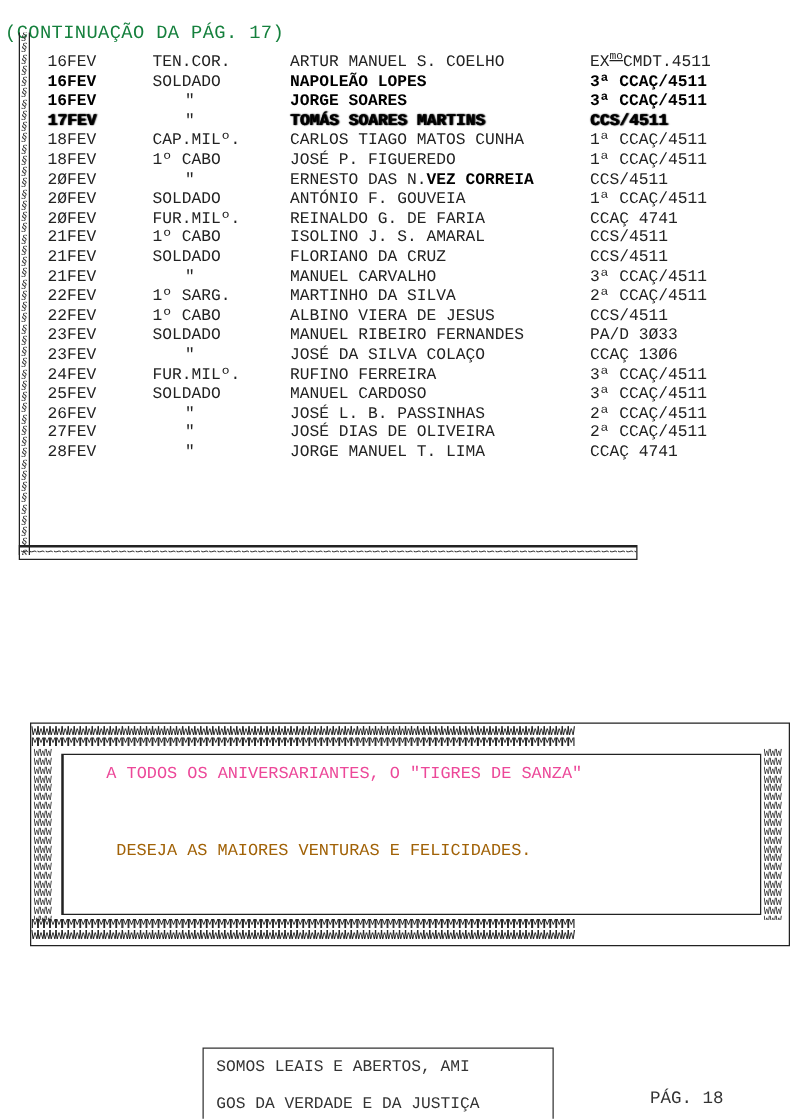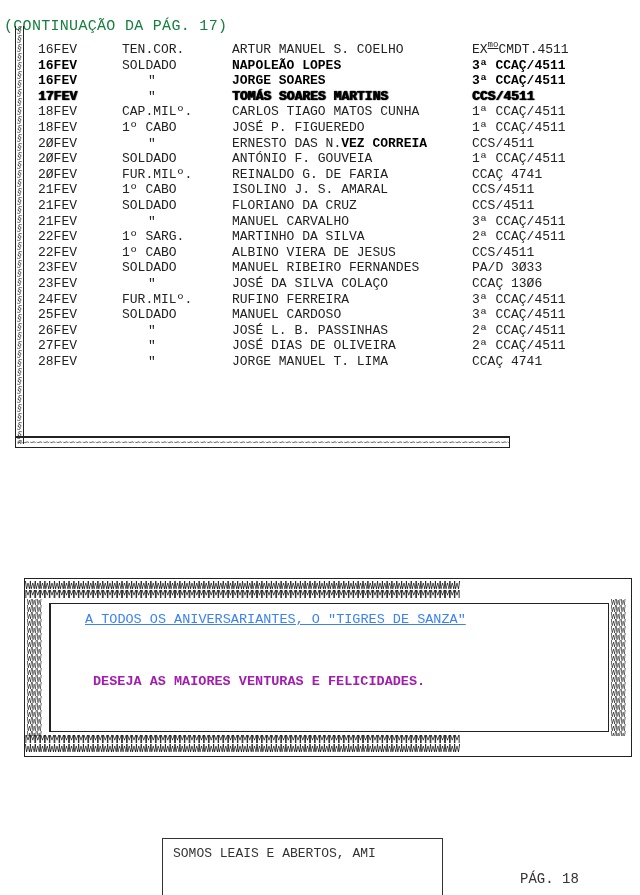--- a/index.html
+++ b/index.html
@@ -28,22 +28,22 @@
   sup { font-size:9px; vertical-align:6px; line-height:0;text-decoration:underline; }
   
   #greeting-box { position:absolute; left:24px; top:578px; width:606px; height:177px;
     border:1.5px solid #222; }
   .wrow { position:absolute; left:0; right:0; height:10px; overflow:hidden; white-space:nowrap;
     font-size:10px; line-height:10px; letter-spacing:-1.2px; color:#222; font-family:"DejaVu Sans Mono",monospace; }
   .wcol { position:absolute; top:20px; bottom:20px; width:18px; overflow:hidden; font-size:8px; line-height:7px; color:#333;
     font-family:"DejaVu Sans Mono",monospace; word-break:break-all; }
   #greeting-inner { position:absolute; left:24px; top:24px; right:22px; bottom:24px;
     border:1.5px solid #222; border-left-width:2px; }
-  #greeting-line1 { position:absolute; left:34px; top:8px; font-size:13.5px; color:#3b82f6;text-decoration:underline; }
-  #greeting-line2 { position:absolute; left:42px; top:70px; font-size:13.5px; color:#a21caf;font-weight:bold; }
+  #greeting-line1 { position:absolute; left:34px; top:8px; font-size:13.5px; color:#ec4899; }
+  #greeting-line2 { position:absolute; left:42px; top:70px; font-size:13.5px; color:#a16207; }
   
   #motto-box { position:absolute; left:162px; top:838px; width:279px; height:61px;
     border:1.2px solid #333; border-bottom-width:2px; }
   #motto-line1 { position:absolute; left:10px; top:7px; font-size:13px; color:#333; }
   #motto-line2 { position:absolute; left:10px; top:36px; font-size:13px; color:#333; }
   #page-number { position:absolute; left:520px; top:871px; font-size:14px; color:#333; }
 </style>
 </head>
 <body>
 
@@ -237,15 +237,16 @@
   <div class="wrow" id="m-bottom" style="bottom:11px;">MMMMMMMMMMMMMMMMMMMMMMMMMMMMMMMMMMMMMMMMMMMMMMMMMMMMMMMMMMMMMMMMMMMMMMMMMMMMMMMMMMMMMMMMMM</div>
   <div class="wrow" id="w-bottom" style="bottom:2px;">WWWWWWWWWWWWWWWWWWWWWWWWWWWWWWWWWWWWWWWWWWWWWWWWWWWWWWWWWWWWWWWWWWWWWWWWWWWWWWWWWWWWWWWWWW</div>
   <div id="greeting-inner">
     <div id="greeting-line1" class="mono">A TODOS OS ANIVERSARIANTES, O "TIGRES DE SANZA"</div>
     <div id="greeting-line2" class="mono">DESEJA AS MAIORES VENTURAS E FELICIDADES.</div>
   </div>
 </div>
 
 <div id="motto-box">
   <div id="motto-line1" class="mono">SOMOS LEAIS E ABERTOS, AMI</div>
+  <div id="motto-line2" class="mono">GOS DA VERDADE E DA JUSTIÇA</div>
 </div>
 
 <div id="page-number" class="mono">PÁG. 18</div>
 
 </body></html>

